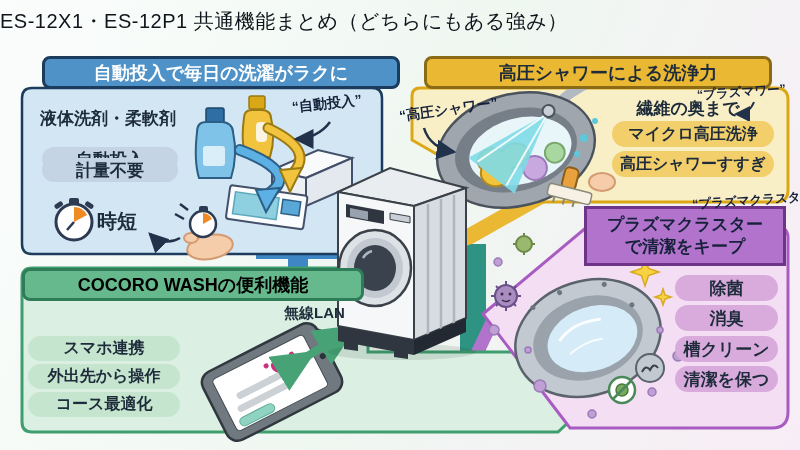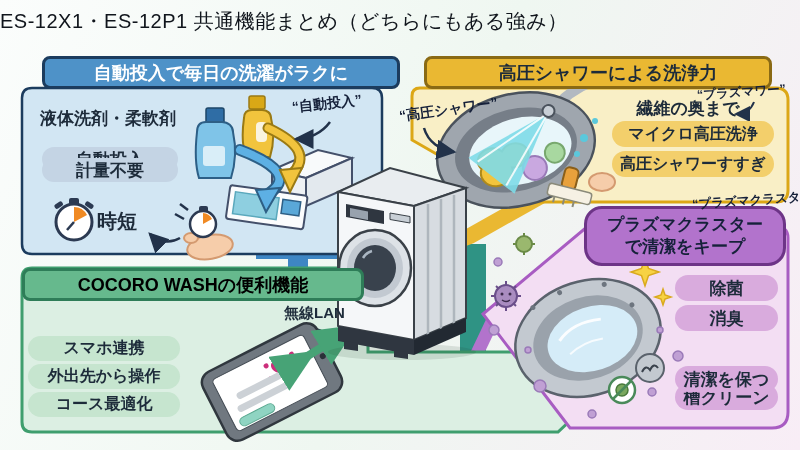--- a/index.html
+++ b/index.html
@@ -9,21 +9,21 @@
     background:linear-gradient(115deg,#fbfdfc 0%,#eff7f1 52%,#f8edf6 100%);
     color:#1d2b3a;
   }
   .abs{position:absolute;box-sizing:border-box;}
   .ttl{left:0;top:8px;width:680px;text-align:left;font-size:20px;font-weight:400;color:#10151c;letter-spacing:.5px;}
   .hdr{display:flex;align-items:center;justify-content:center;font-weight:bold;font-size:18px;border-radius:8px;white-space:nowrap;}
   .hdr-tl{left:22px;top:56px;width:358px;height:33px;background:#4e92c8;border:3px solid #1c3c5e;color:#ffffff;margin-left:20px;}
   .hdr-tr{left:424px;top:56px;width:348px;height:33px;background:#eab832;border:3px solid #8a6a14;color:#1d2b3a;padding-left:20px;}
   .hdr-bl{left:22px;top:268px;width:342px;height:33px;background:#66b98d;border:3px solid #2e7d58;color:#000000;}
   .hdr-br{left:584px;top:206px;width:202px;height:60px;background:#b273cc;border:3px solid #6d3487;color:#16213a;
-          border-radius:18px;display:flex;flex-direction:column;align-items:center;justify-content:center;
+          border-radius:0;display:flex;flex-direction:column;align-items:center;justify-content:center;
           font-weight:bold;font-size:17px;line-height:1.3;}
   .pill{display:flex;align-items:center;justify-content:center;font-weight:bold;border-radius:14px;white-space:nowrap;}
   .pill-tl{left:42px;width:136px;height:24px;background:#c4d4e4;font-size:17px;margin-top:13px;}
   .pill-tr{left:612px;width:162px;height:26px;background:#f3cf6b;font-size:16px;}
   .pill-bl{left:28px;width:152px;height:25px;background:#c6e5cf;font-size:16px;}
   .pill-br{left:675px;width:103px;height:26px;background:#d9abdd;font-size:17px;}
   .sub{font-weight:bold;font-size:17px;white-space:nowrap;}
   .callout{font-weight:bold;font-size:14px;white-space:nowrap;color:#16213a;}
   .small-co{font-size:12.5px;}
   .jidan{font-weight:bold;font-size:20px;}
@@ -257,16 +257,16 @@
   <div class="abs pill pill-bl" style="top:392px;">コース最適化</div>
   <div class="abs wlan" style="left:284px;top:304px;">無線LAN</div>
 
   <div class="abs hdr-br abs" style="position:absolute;">
     <div>プラズマクラスター</div>
     <div>で清潔をキープ</div>
   </div>
   <div class="abs callout small-co" style="left:692px;top:192px;transform:rotate(-4deg);">“プラズマクラスター”</div>
   <div class="abs pill pill-br" style="top:275px;">除菌</div>
   <div class="abs pill pill-br" style="top:305px;">消臭</div>
-  <div class="abs pill pill-br" style="top:336px;margin-top:48px;">槽クリーン</div>
+  <div class="abs pill pill-br" style="top:336px;">槽クリーン</div>
   <div class="abs pill pill-br" style="top:366px;">清潔を保つ</div>
 
 </div>
 
 </body></html>

